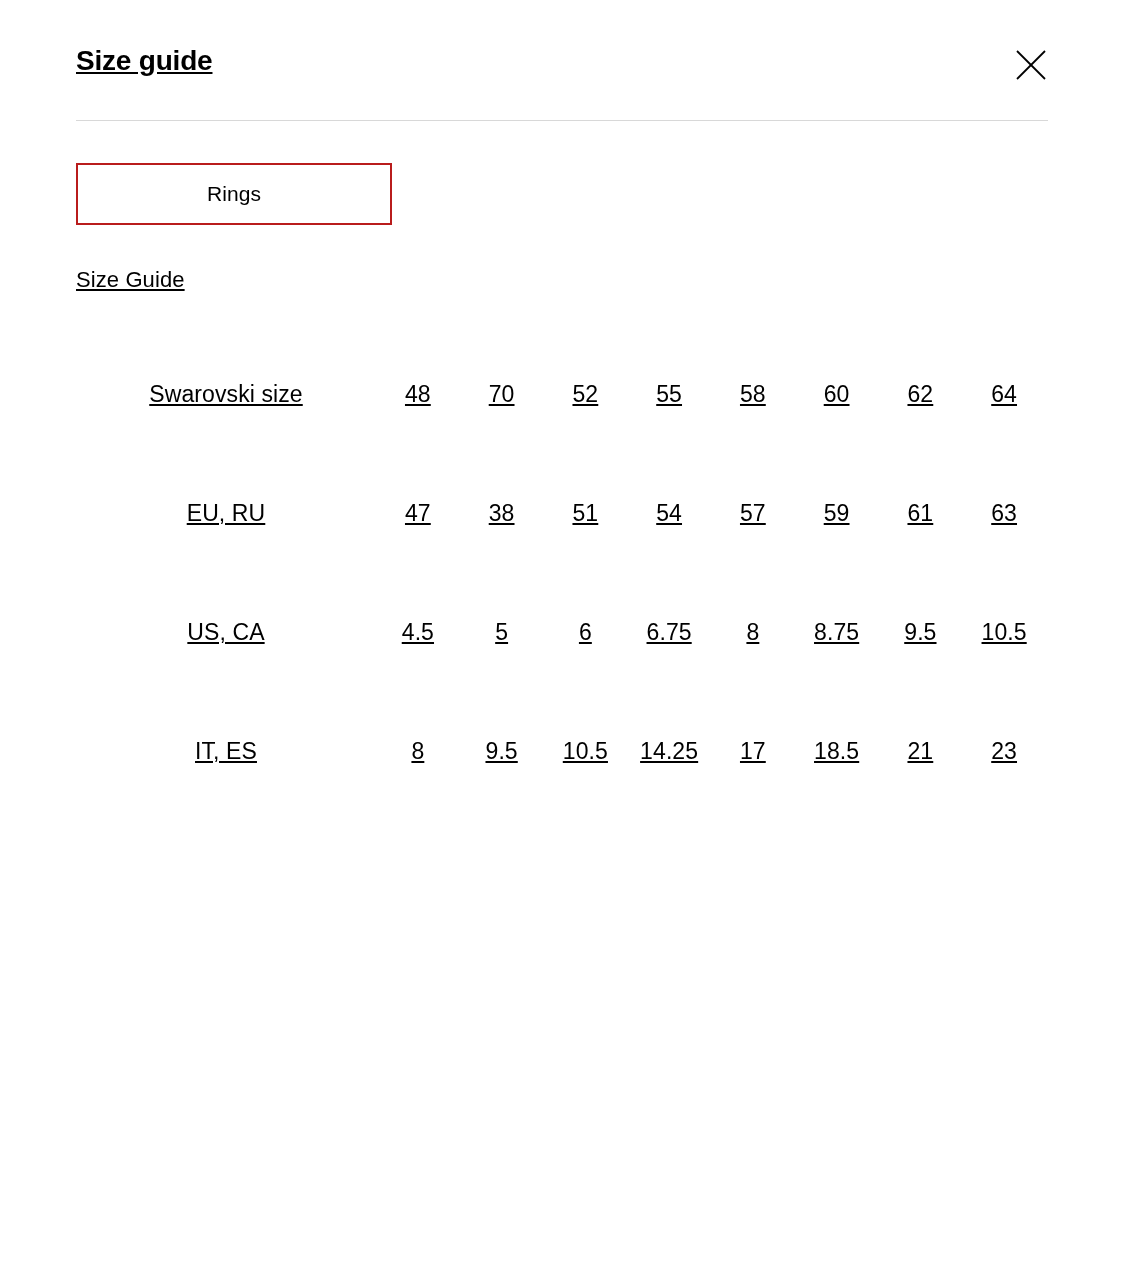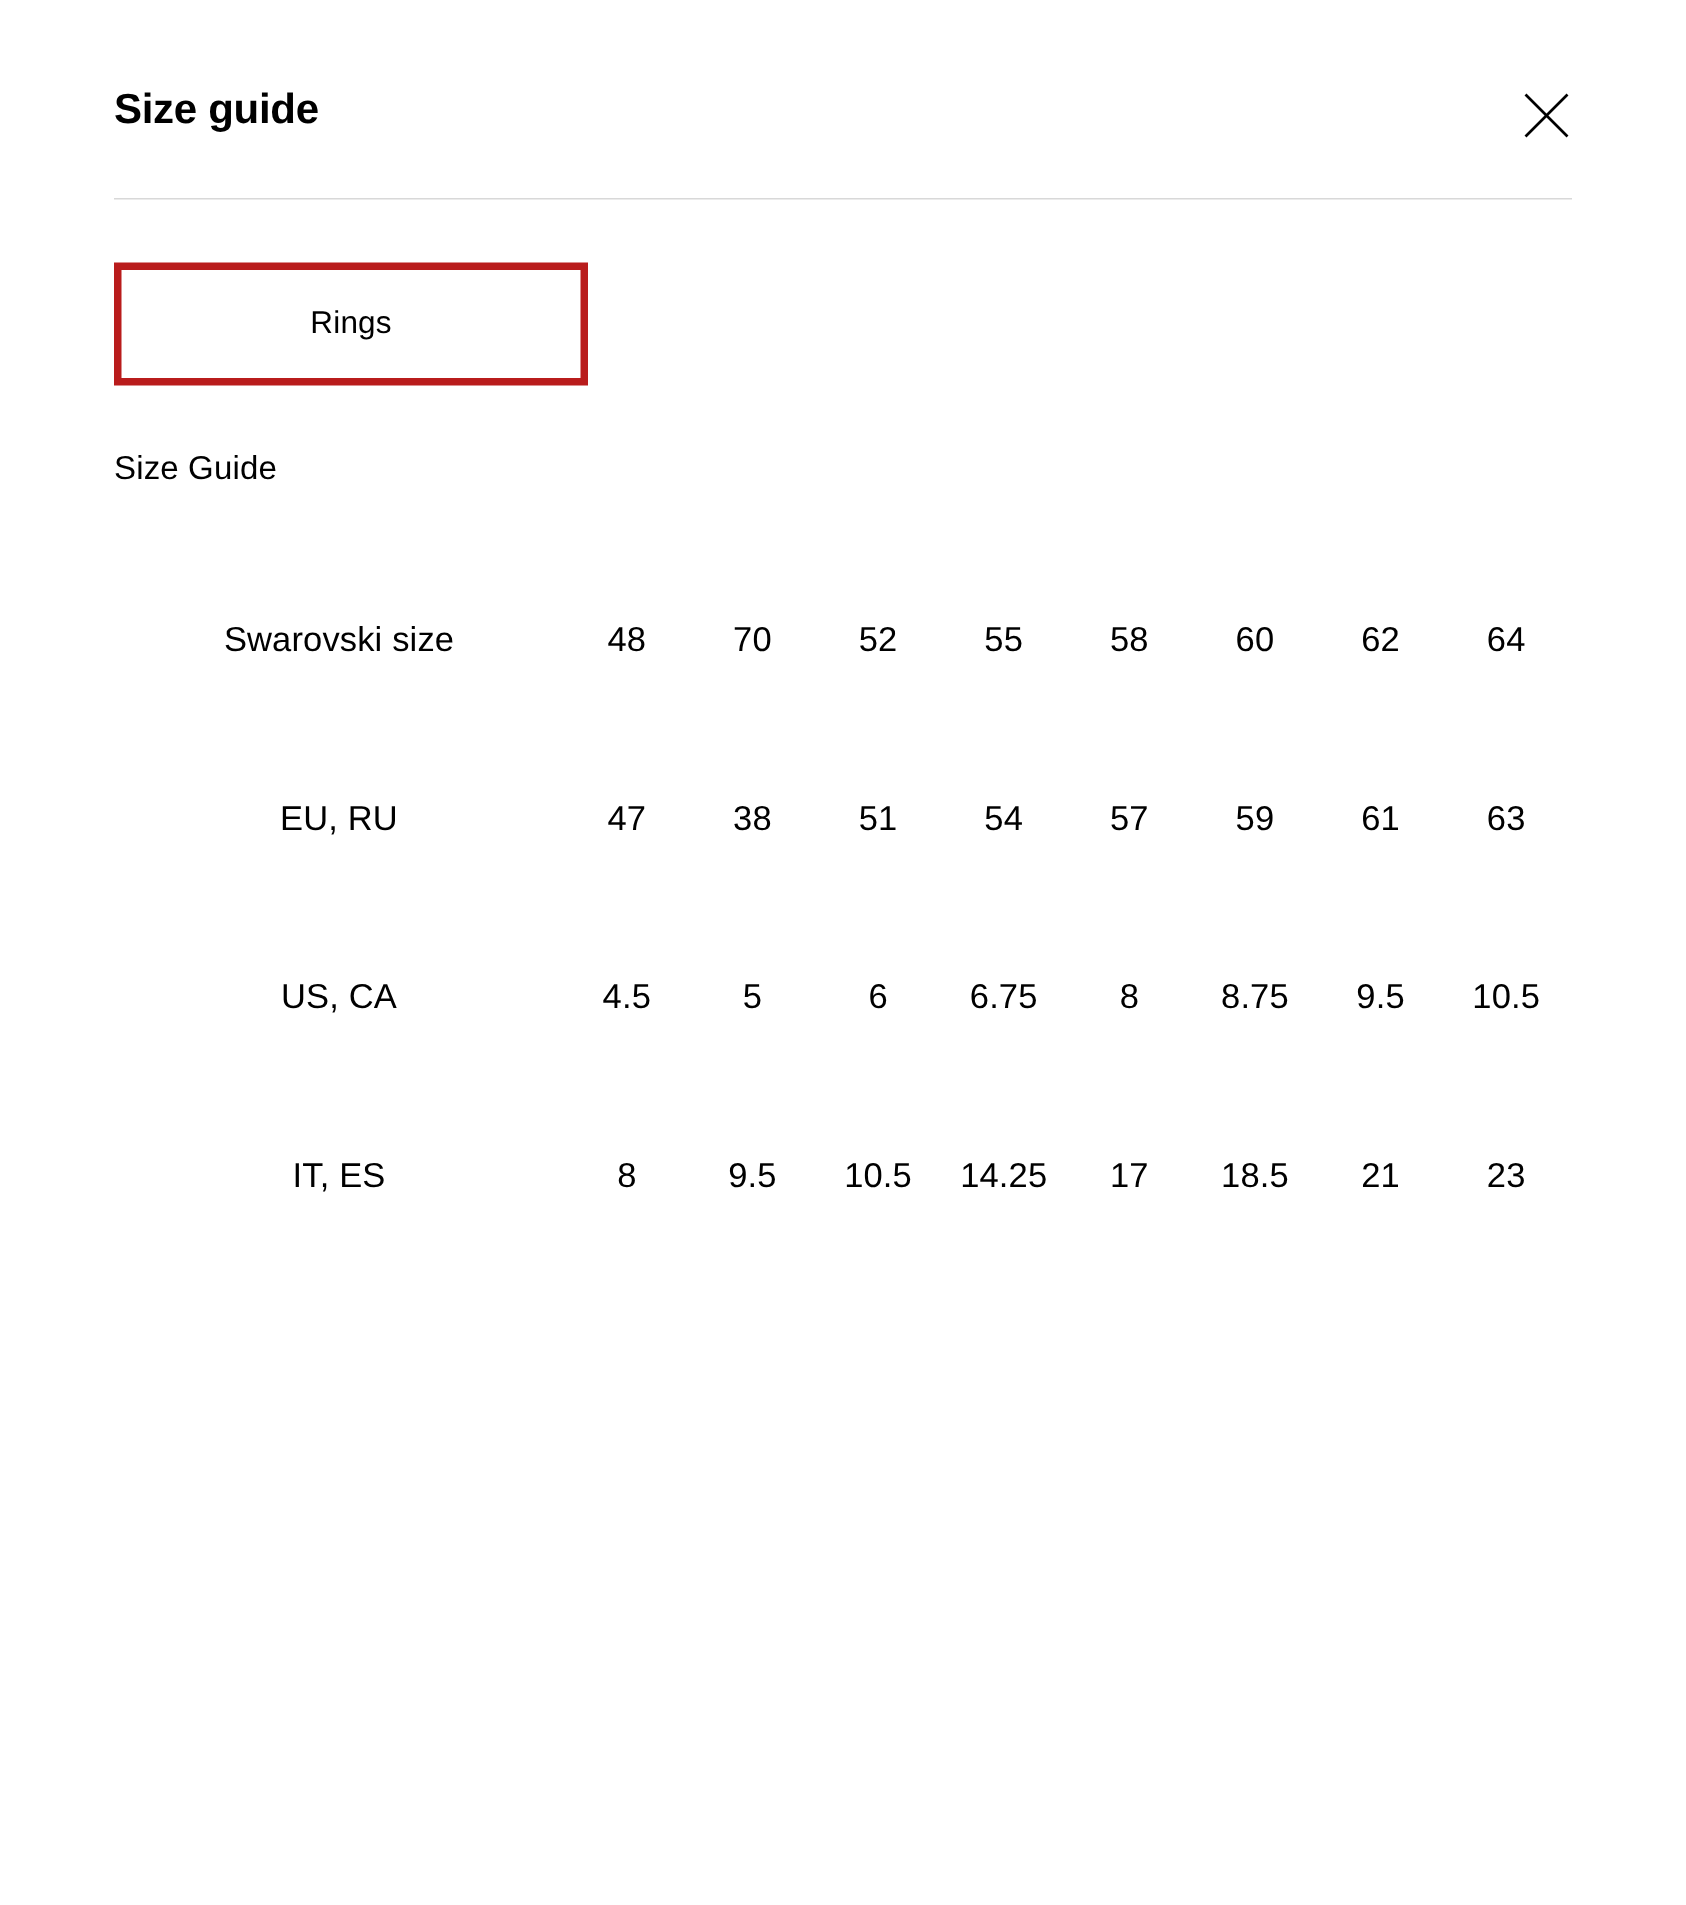--- a/index.html
+++ b/index.html
@@ -10,22 +10,23 @@
   body {
     width: 1124px;
     min-height: 1270px;
     font-family: "Liberation Sans", sans-serif;
     color: #000000;
     -webkit-font-smoothing: antialiased;
   }
   .modal {
     width: 1124px;
     box-sizing: border-box;
-    padding: 12px 76px;
+    padding: 0 76px;
     background: #ffffff;
+    text-decoration: underline;
   }
   .modal-header {
     display: flex;
     align-items: flex-start;
     justify-content: space-between;
     padding-top: 44px;
     padding-bottom: 0;
   }
   .modal-title {
     font-size: 28px;
@@ -52,22 +53,22 @@
     margin-top: 38px;
   }
   .tab-row {
     margin-top: 42px;
   }
   .tab {
     display: inline-flex;
     align-items: center;
     justify-content: center;
     width: 316px;
-    height: 82px;
-    border: 5px solid #b91c1c;
+    height: 62px;
+    border: 2px solid #b91c1c;
     box-sizing: border-box;
     font-size: 21px;
     background: #ffffff;
     cursor: pointer;
     letter-spacing: 0.1px;
   }
   .section-label {
     margin-top: 42px;
     font-size: 22px;
     letter-spacing: 0.1px;

